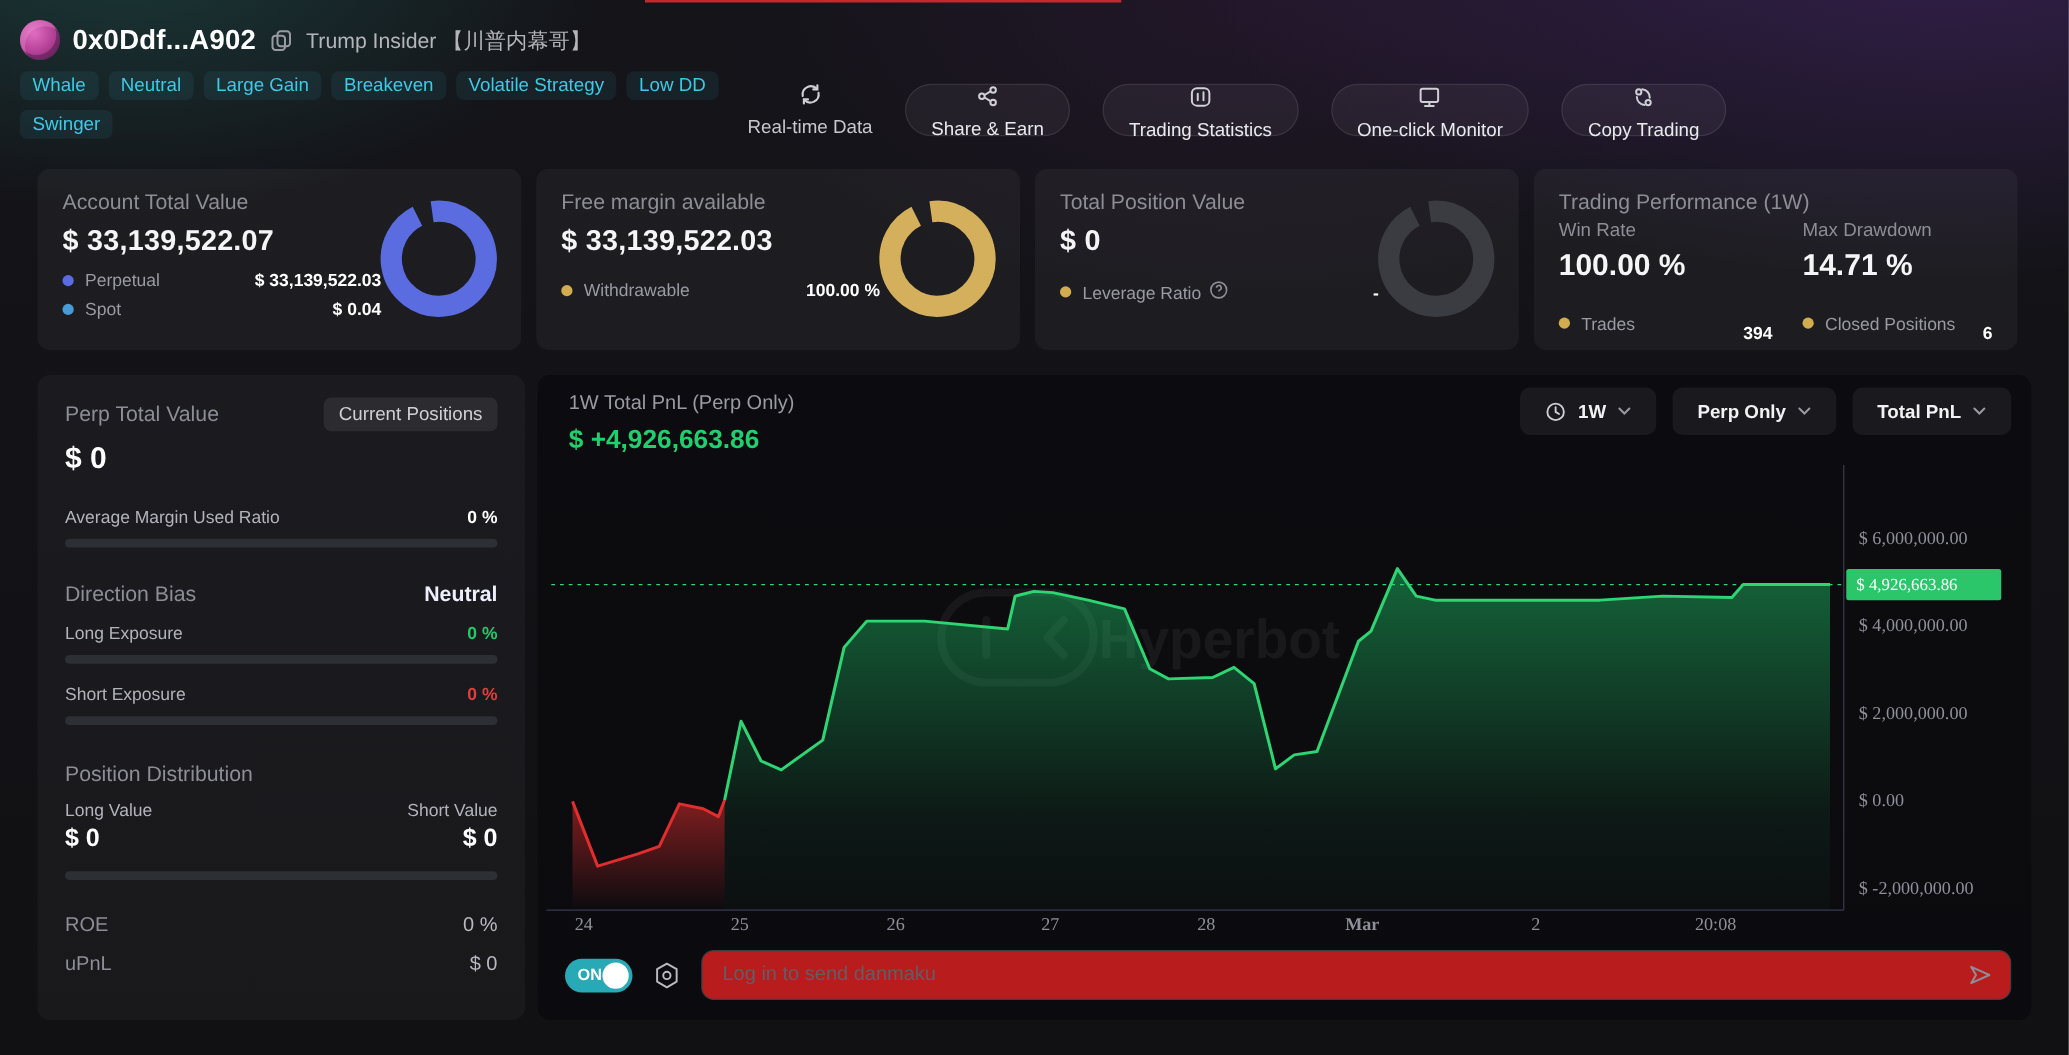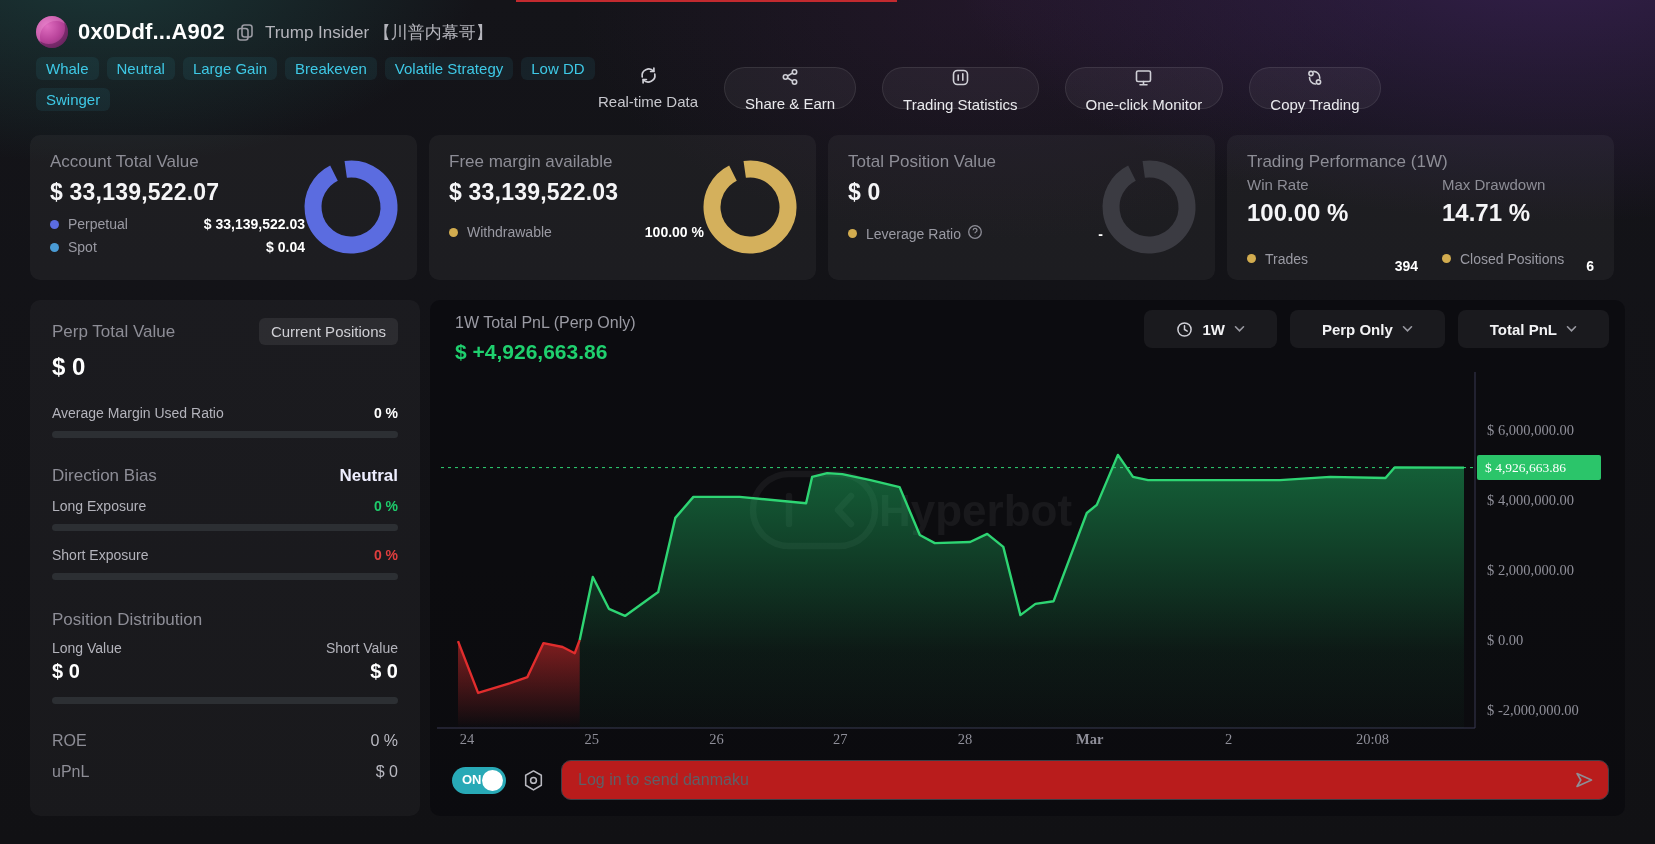--- a/index.html
+++ b/index.html
@@ -13,21 +13,21 @@
       radial-gradient(980px 440px at 94% -6%, rgba(84,42,126,0.50), transparent 62%),
       radial-gradient(700px 400px at 60% 0%, rgba(60,28,70,0.35), transparent 60%),
       linear-gradient(#141419,#111114);
   }
   .abs { position:absolute; }
 
   
   .top-streak { left:516px; top:0; width:381px; height:2px; background:#c22a2f; }
 
   
-  .profile { left:36px; top:16px; }
+  .profile { left:16px; top:16px; }
   .profile-row { display:flex; align-items:center; gap:10px; }
   .avatar {
     width:32px; height:32px; border-radius:50%;
     background: radial-gradient(circle at 35% 32%, #e06ec0 0%, #b8439a 48%, #6e2a62 100%);
     box-shadow: inset -3px -4px 0 rgba(40,10,50,.35), inset 4px 5px 0 rgba(255,180,230,.25);
   }
   .address { font-size:22px; font-weight:bold; color:#fff; letter-spacing:.2px; }
   .copy-btn { width:20px; height:20px; color:#9a9aa2; cursor:pointer; }
   .nickname { font-size:17px; color:#b4b4bb; }
   .tags { display:flex; flex-wrap:wrap; gap:8px; margin-top:9px; width:560px; }
@@ -95,21 +95,21 @@
 
   
   .chart-panel {
     left:430px; top:300px; width:1195px; height:516px; border-radius:10px;
     background:rgba(8,8,11,0.55); 
   }
   .cp-title { position:absolute; left:25px; top:14px; font-size:16px; color:#9a9aa3; }
   .cp-value { position:absolute; left:25px; top:40px; font-size:21px; font-weight:bold; color:#1fd06e; }
   .cp-controls { position:absolute; right:16px; top:10px; display:flex; gap:13px; }
   .drop {
-    display:flex; align-items:center; gap:9px; height:38px; padding:0 32px;
+    display:flex; align-items:center; gap:9px; height:38px; padding:0 20px;
     background:rgba(255,255,255,0.06); border-radius:8px; font-size:15px; font-weight:bold;
     color:#f2f2f4; cursor:pointer; white-space:nowrap;
   }
   .chev { color:#9a9aa2; display:inline-flex; }
   #pnl-svg { position:absolute; left:7px; top:58px; }
   .axis-text { font-family:"Liberation Serif", serif; font-size:14.5px; fill:#8f8f99; }
   .axis-text.badge-text { fill:#ffffff; font-size:13.5px; }
   .wm-text { font-family:"Liberation Sans", sans-serif; font-size:44px; font-weight:600; fill:rgba(255,255,255,0.055); }
 
   

